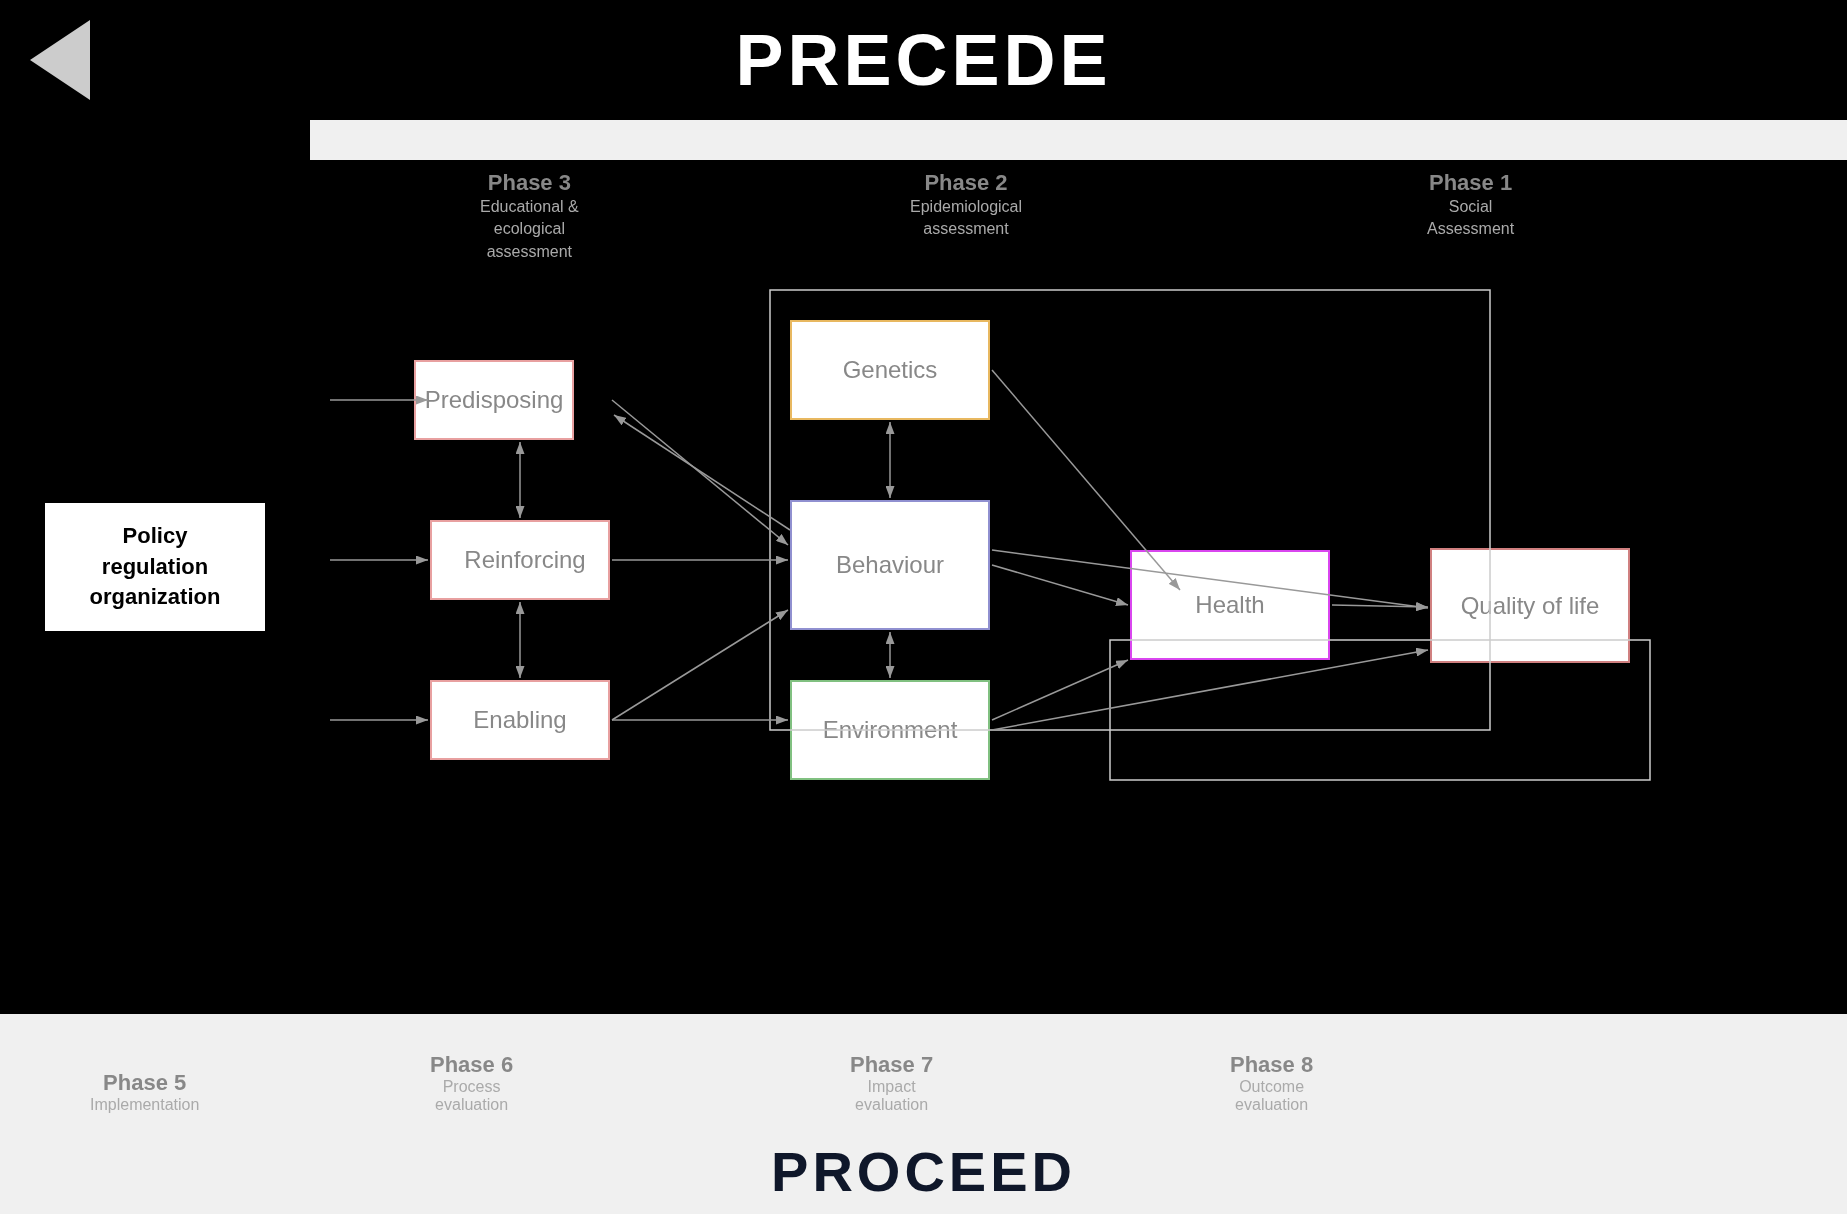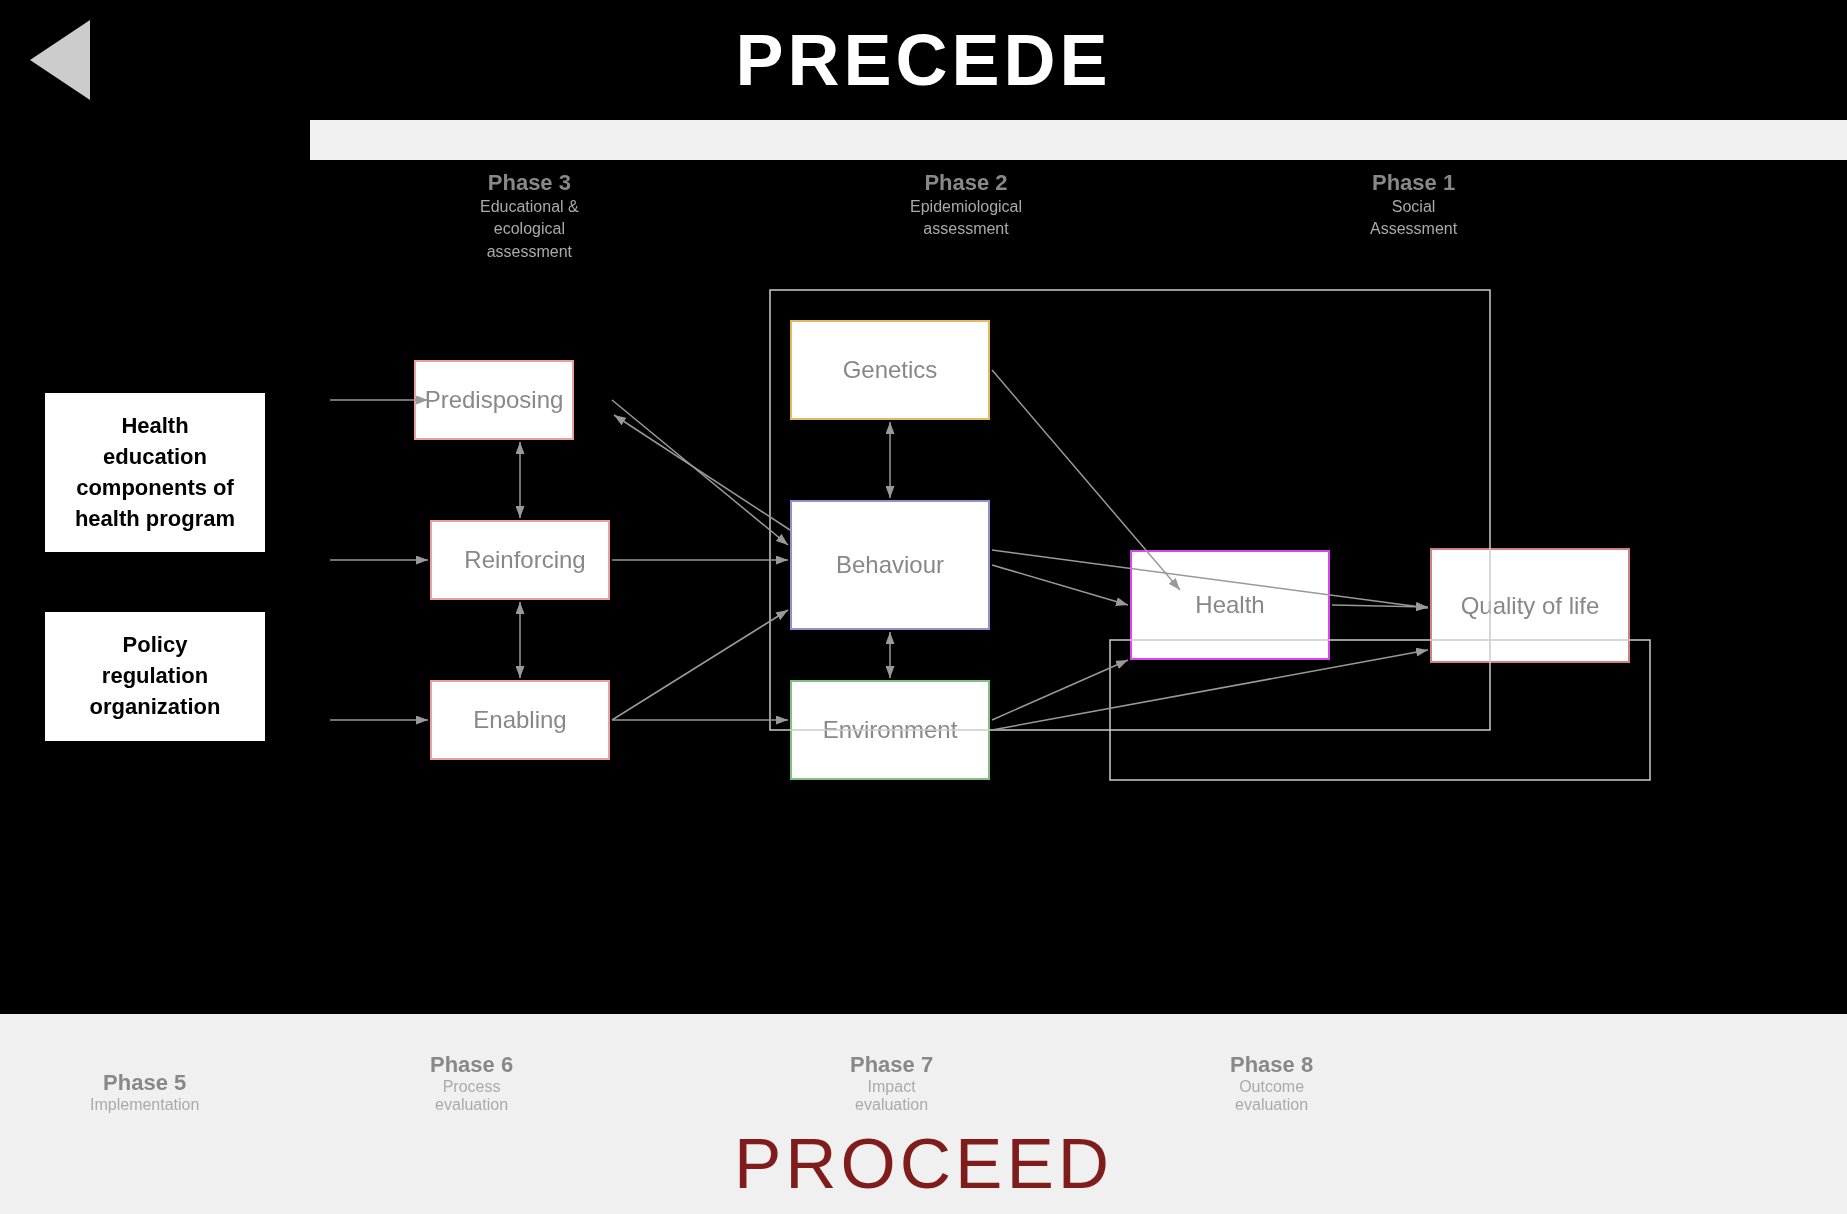--- a/index.html
+++ b/index.html
@@ -175,23 +175,23 @@
       background: #f0f0f0;
       display: flex;
       align-items: flex-start;
       padding-top: 20px;
     }
     .proceed-title {
       position: absolute;
       bottom: 10px;
       left: 50%;
       transform: translateX(-50%);
-      font-size: 71px;
-      font-weight: 400;
-      color: #7f1d1d;
+      font-size: 56px;
+      font-weight: 700;
+      color: #0f172a;
       letter-spacing: 4px;
     }
     .phase-bottom {
       position: absolute;
       bottom: 100px;
       text-align: center;
     }
     .phase-bottom .pb-name {
       font-size: 22px;
       font-weight: bold;
@@ -205,38 +205,35 @@
 </head>
 <body>
 
 <div class="top-bar">
   <div class="arrow-left"></div>
   <span class="precede-title">PRECEDE</span>
 </div>
 
 <div class="left-sidebar">
   <div class="sidebar-box">
-    <span>Health education components of health program</span>
-  </div>
-  <div class="sidebar-box">
     <span>Policy regulation organization</span>
   </div>
 </div>
 
 <div class="diagram-area">
 
   <div class="phase-label" style="left:170px;">
     <div class="phase-name">Phase 3</div>
     <div class="phase-desc">Educational &amp;<br>ecological<br>assessment</div>
   </div>
   <div class="phase-label" style="left:600px;">
     <div class="phase-name">Phase 2</div>
     <div class="phase-desc">Epidemiological<br>assessment</div>
   </div>
-  <div class="phase-label" style="left:1060px;">
+  <div class="phase-label" style="left:1117px;">
     <div class="phase-name">Phase 1</div>
     <div class="phase-desc">Social<br>Assessment</div>
   </div>
 
   <div class="diagram-box box-predisposing">
     <span>Predisposing</span>
   </div>
   <div class="diagram-box box-reinforcing">
     <span>Reinforcing</span>
   </div>

